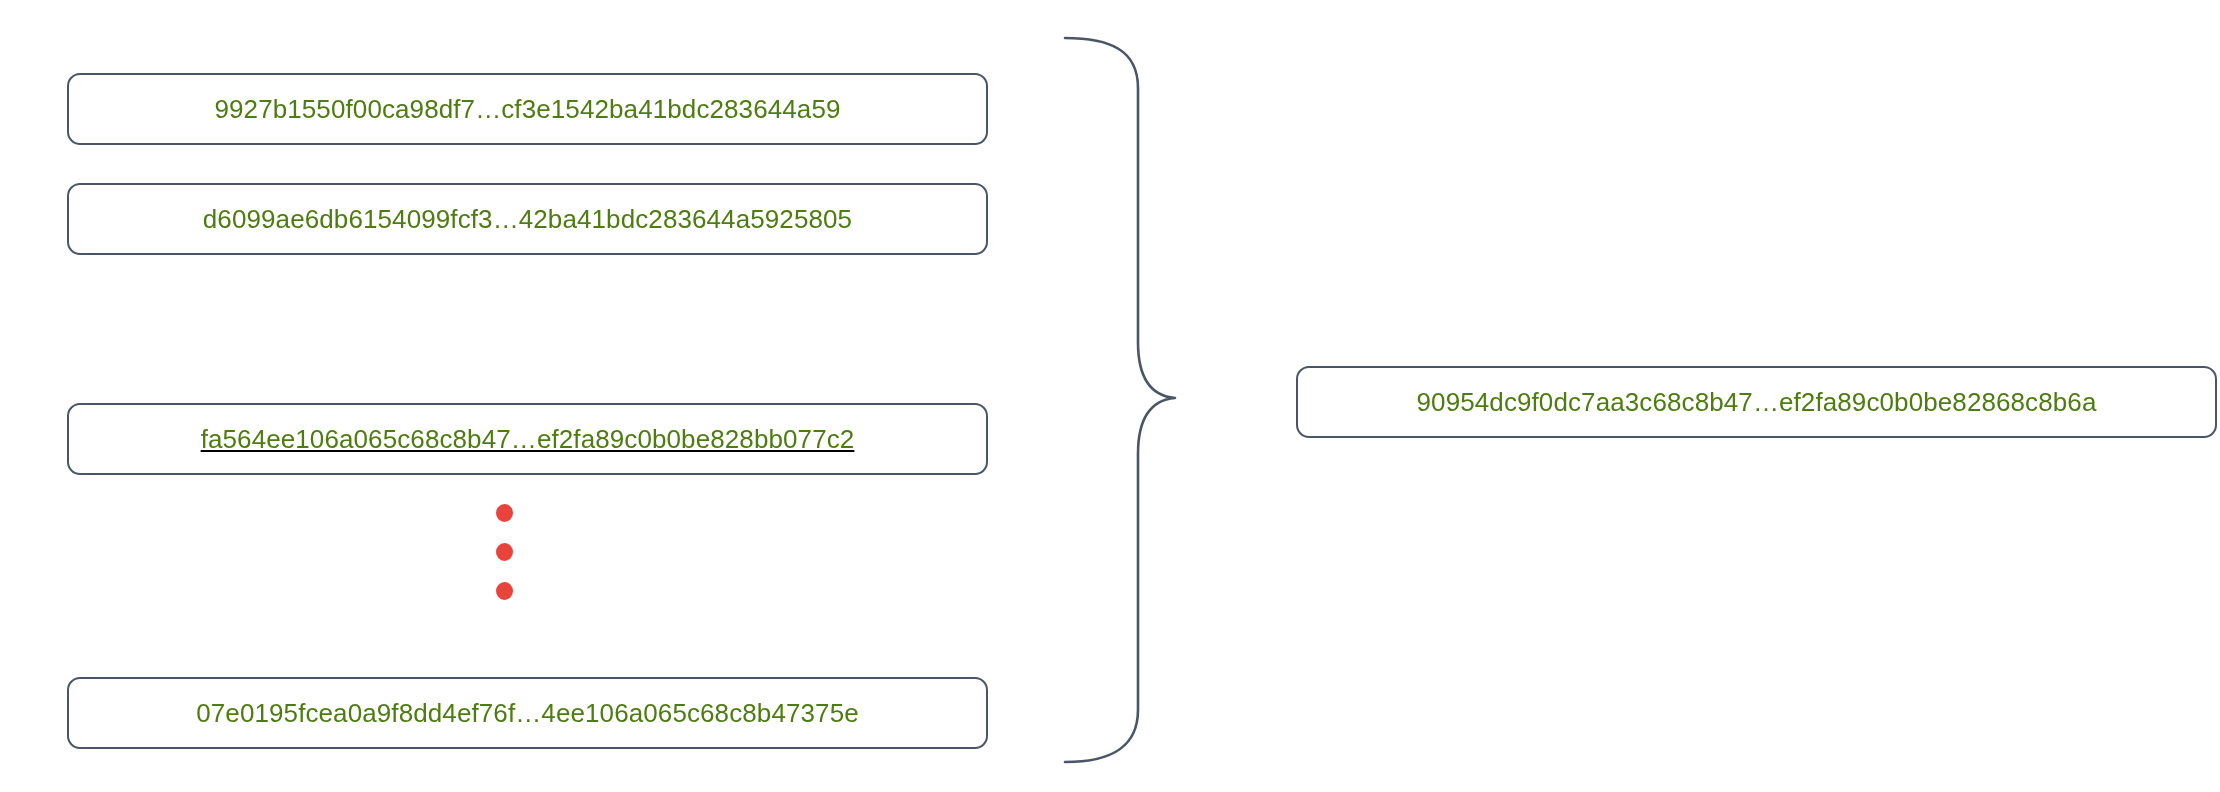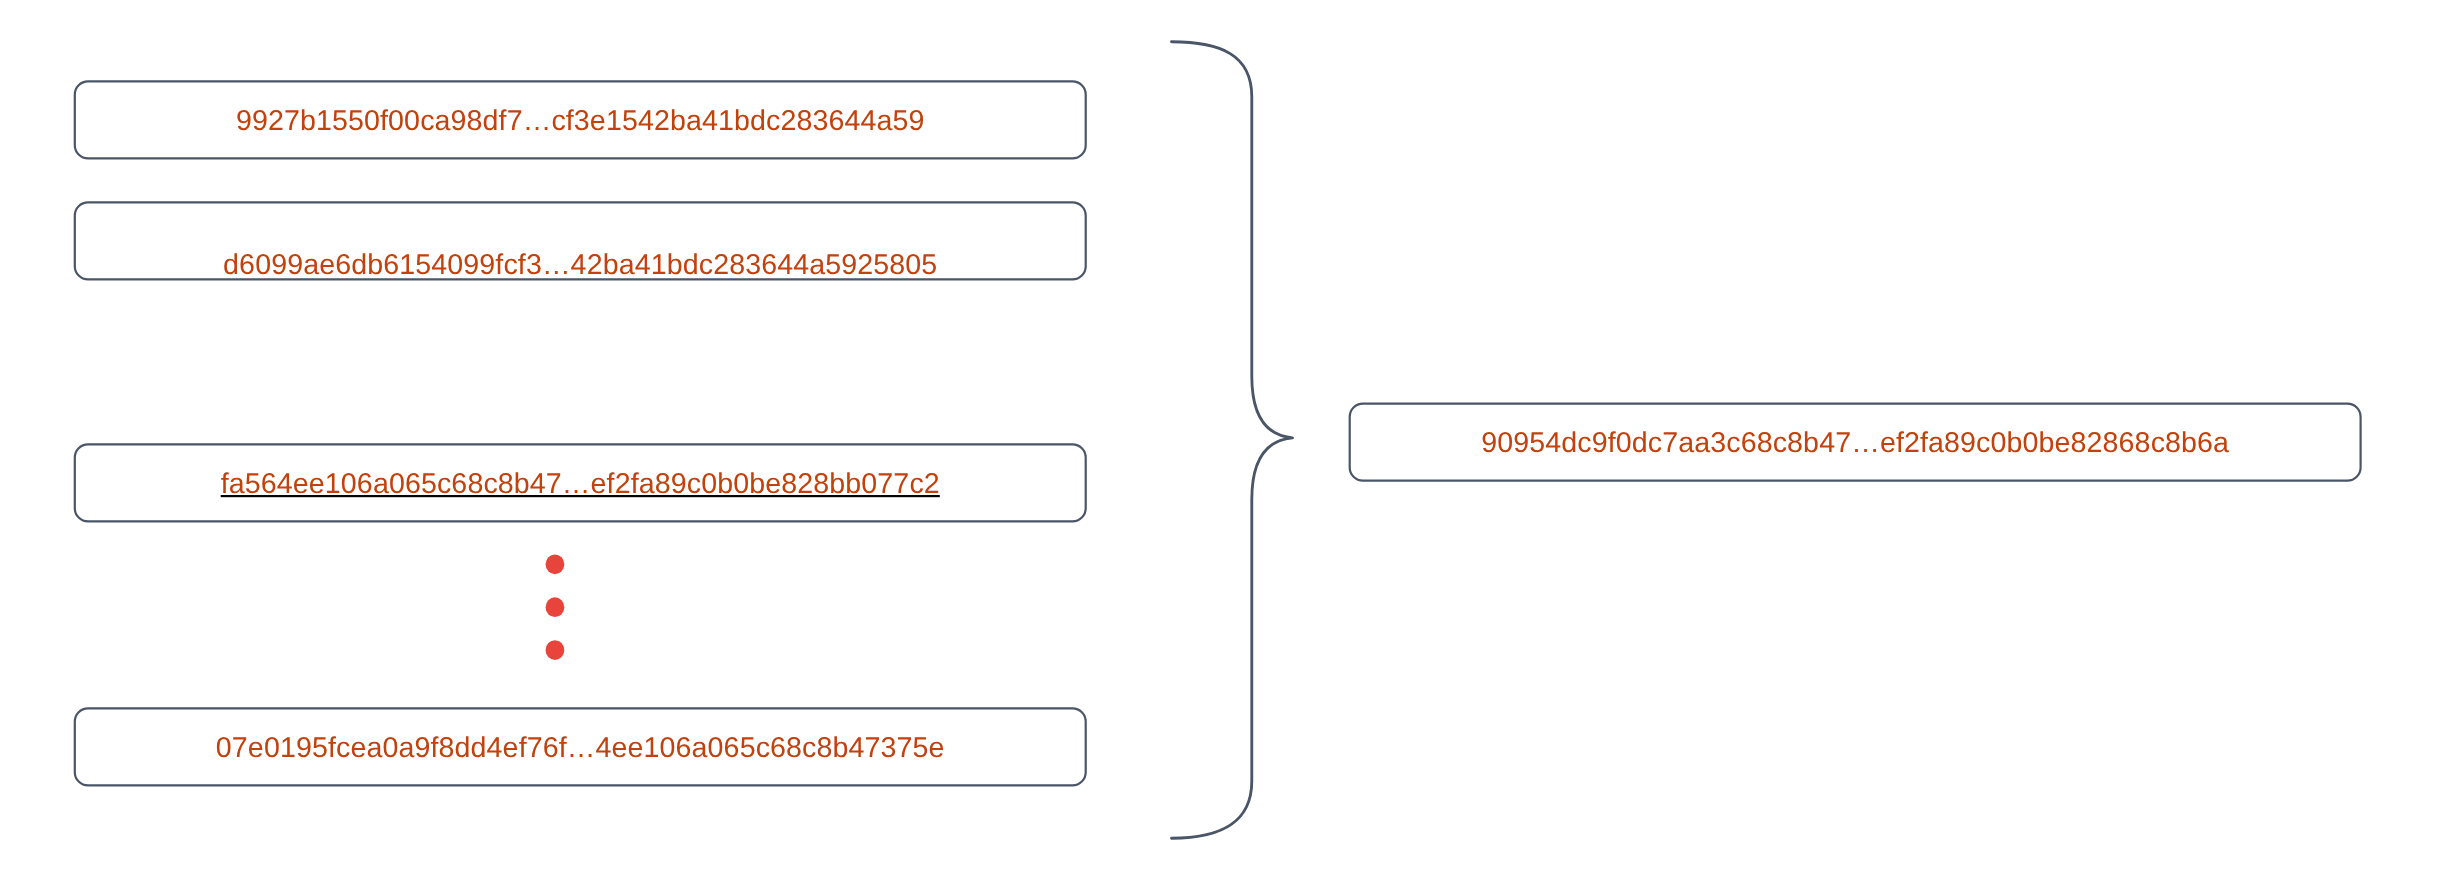--- a/index.html
+++ b/index.html
@@ -33,37 +33,37 @@
     background: #ffffff;
     display: flex;
     align-items: center;
     justify-content: center;
   }
 
   .hash-text {
     font-family: "Liberation Sans", sans-serif;
     font-size: 26px;
     font-weight: 400;
-    color: #c2410c;
+    color: #4d7c0f;
     letter-spacing: 0.1px;
     white-space: nowrap;
     line-height: 1;
   }
 
   
   .input-box  { left: 67px; }
   #input-box-0 { top: 73px; }
-  #input-box-1 { top: 183px; align-items: flex-end; }
+  #input-box-1 { top: 183px; }
   #input-box-2 { top: 293px; }
   #input-box-3 { top: 403px; text-decoration: underline; }
-  #input-box-4 { top: 643px; }
+  #input-box-4 { top: 677px; }
 
   
   #output-box {
-    left: 1226px;
+    left: 1296px;
     top: 366px;
   }
 
   
   #ellipsis {
     position: absolute;
     left: 496px;
     top: 504px;
     width: 18px;
     height: 106px;

